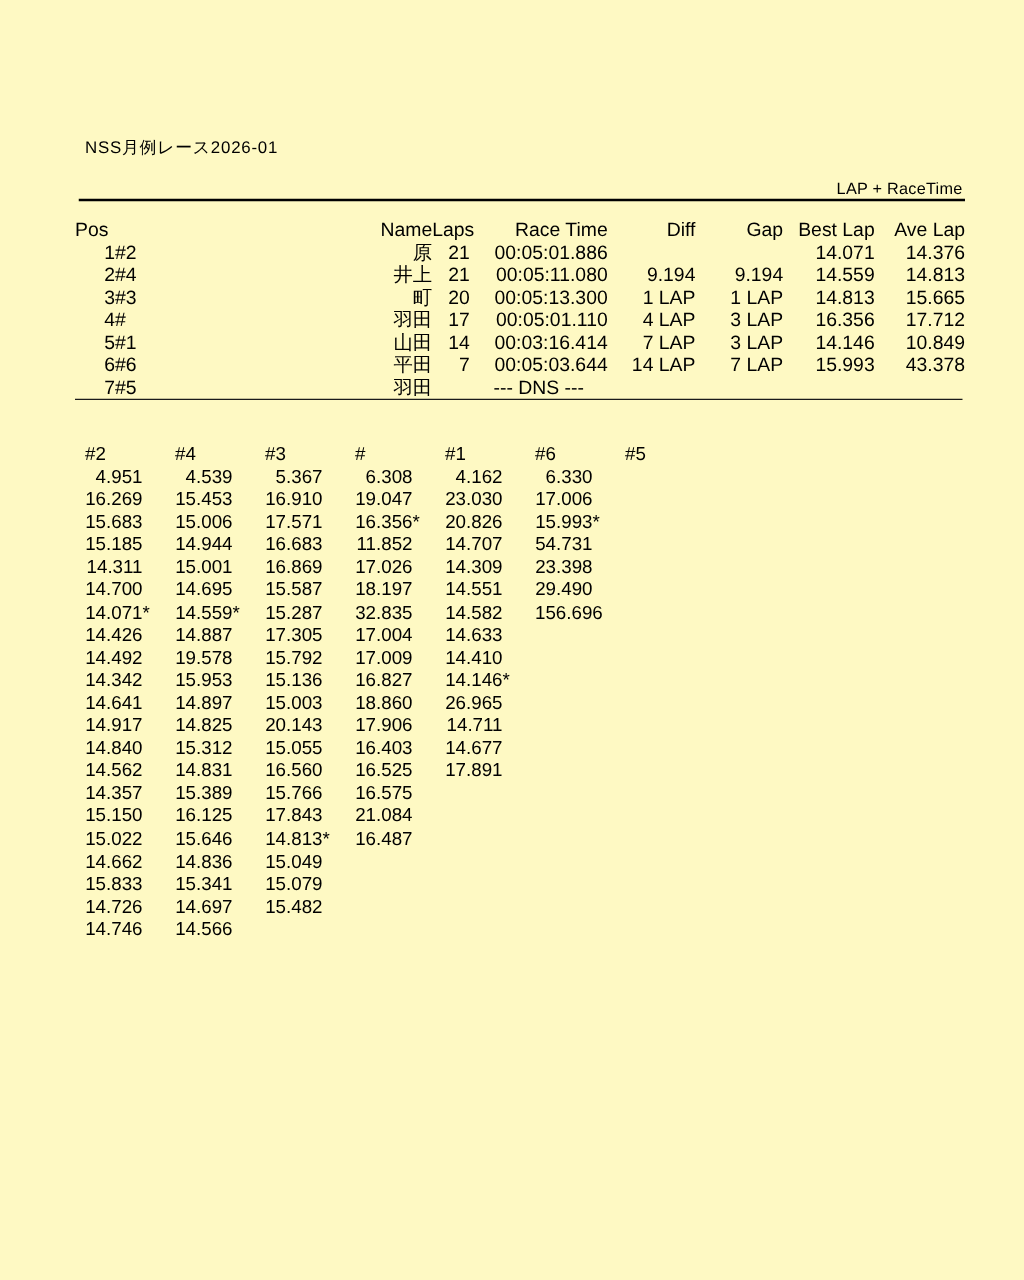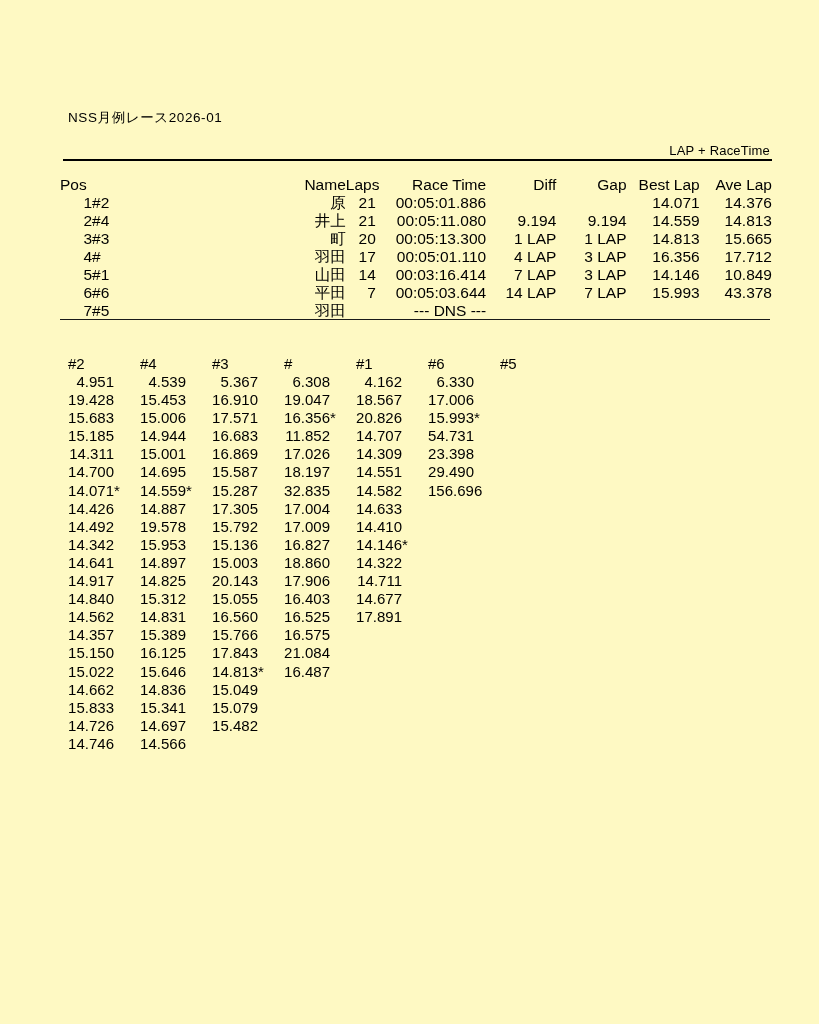--- a/index.html
+++ b/index.html
@@ -53,21 +53,21 @@
   th.c-pos{text-align:left;padding-left:6px;}
   td.c-pos{text-align:right;padding-right:4px;}
   td.c-car{text-align:left;padding-left:15px;}
   th.c-name,td.c-name{text-align:right;padding-left:17px;}
   th.c-laps,td.c-laps,
   th.c-rt,td.c-rt,
   th.c-diff,td.c-diff,
   th.c-gap,td.c-gap,
   th.c-best,td.c-best,
   th.c-ave,td.c-ave{text-align:right;}
-  td.c-rt.dns{text-align:right;}
+  td.c-rt.dns{text-align:center;}
 
   
   .lap-chart{
     position:absolute;left:68px;top:355px;
     display:flex;flex-direction:row;align-items:flex-start;
     font-size:15px;
   }
   .lap-col{width:72px;flex:0 0 72px;}
   .lap-col-header{height:18px;line-height:18px;white-space:nowrap;}
   .lap-cell{height:18.1px;line-height:18.1px;white-space:nowrap;}
@@ -188,21 +188,21 @@
         </tr>
       </tbody>
   </table>
 
   <div class="rule-results"></div>
 
   <div class="lap-chart">
       <div class="lap-col">
         <div class="lap-col-header">#2</div>
         <div class="lap-cell"><span class="num">4.951</span></div>
-        <div class="lap-cell"><span class="num">19.428</span></div>
+        <div class="lap-cell"><span class="num">16.269</span></div>
         <div class="lap-cell"><span class="num">15.683</span></div>
         <div class="lap-cell"><span class="num">15.185</span></div>
         <div class="lap-cell"><span class="num">14.311</span></div>
         <div class="lap-cell"><span class="num">14.700</span></div>
         <div class="lap-cell"><span class="num">14.071</span><span class="star">*</span></div>
         <div class="lap-cell"><span class="num">14.426</span></div>
         <div class="lap-cell"><span class="num">14.492</span></div>
         <div class="lap-cell"><span class="num">14.342</span></div>
         <div class="lap-cell"><span class="num">14.641</span></div>
         <div class="lap-cell"><span class="num">14.917</span></div>
@@ -279,30 +279,30 @@
         <div class="lap-cell"><span class="num">17.906</span></div>
         <div class="lap-cell"><span class="num">16.403</span></div>
         <div class="lap-cell"><span class="num">16.525</span></div>
         <div class="lap-cell"><span class="num">16.575</span></div>
         <div class="lap-cell"><span class="num">21.084</span></div>
         <div class="lap-cell"><span class="num">16.487</span></div>
       </div>
       <div class="lap-col">
         <div class="lap-col-header">#1</div>
         <div class="lap-cell"><span class="num">4.162</span></div>
-        <div class="lap-cell"><span class="num">18.567</span></div>
+        <div class="lap-cell"><span class="num">23.030</span></div>
         <div class="lap-cell"><span class="num">20.826</span></div>
         <div class="lap-cell"><span class="num">14.707</span></div>
         <div class="lap-cell"><span class="num">14.309</span></div>
         <div class="lap-cell"><span class="num">14.551</span></div>
         <div class="lap-cell"><span class="num">14.582</span></div>
         <div class="lap-cell"><span class="num">14.633</span></div>
         <div class="lap-cell"><span class="num">14.410</span></div>
         <div class="lap-cell"><span class="num">14.146</span><span class="star">*</span></div>
-        <div class="lap-cell"><span class="num">14.322</span></div>
+        <div class="lap-cell"><span class="num">26.965</span></div>
         <div class="lap-cell"><span class="num">14.711</span></div>
         <div class="lap-cell"><span class="num">14.677</span></div>
         <div class="lap-cell"><span class="num">17.891</span></div>
       </div>
       <div class="lap-col">
         <div class="lap-col-header">#6</div>
         <div class="lap-cell"><span class="num">6.330</span></div>
         <div class="lap-cell"><span class="num">17.006</span></div>
         <div class="lap-cell"><span class="num">15.993</span><span class="star">*</span></div>
         <div class="lap-cell"><span class="num">54.731</span></div>

